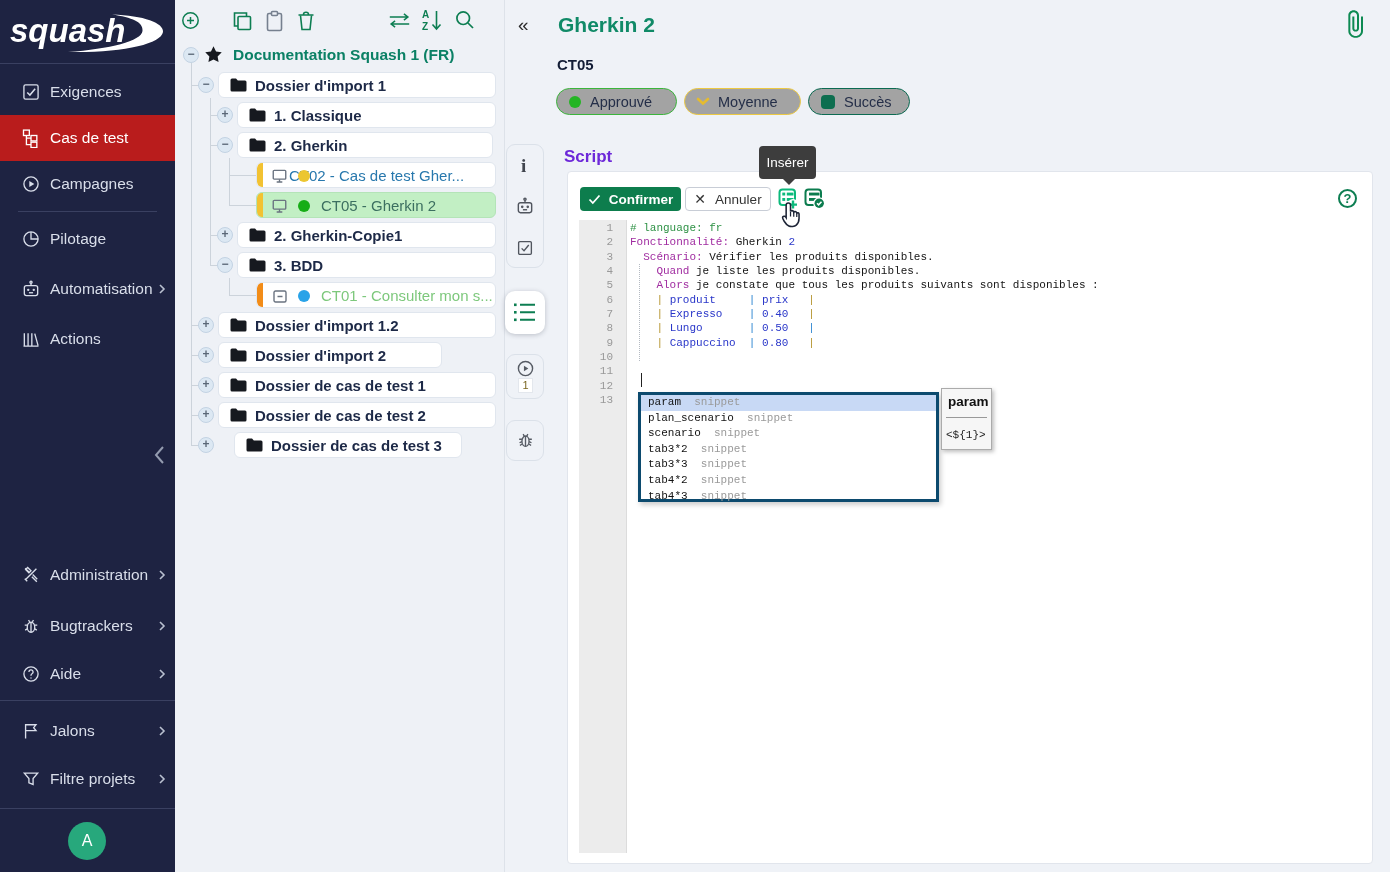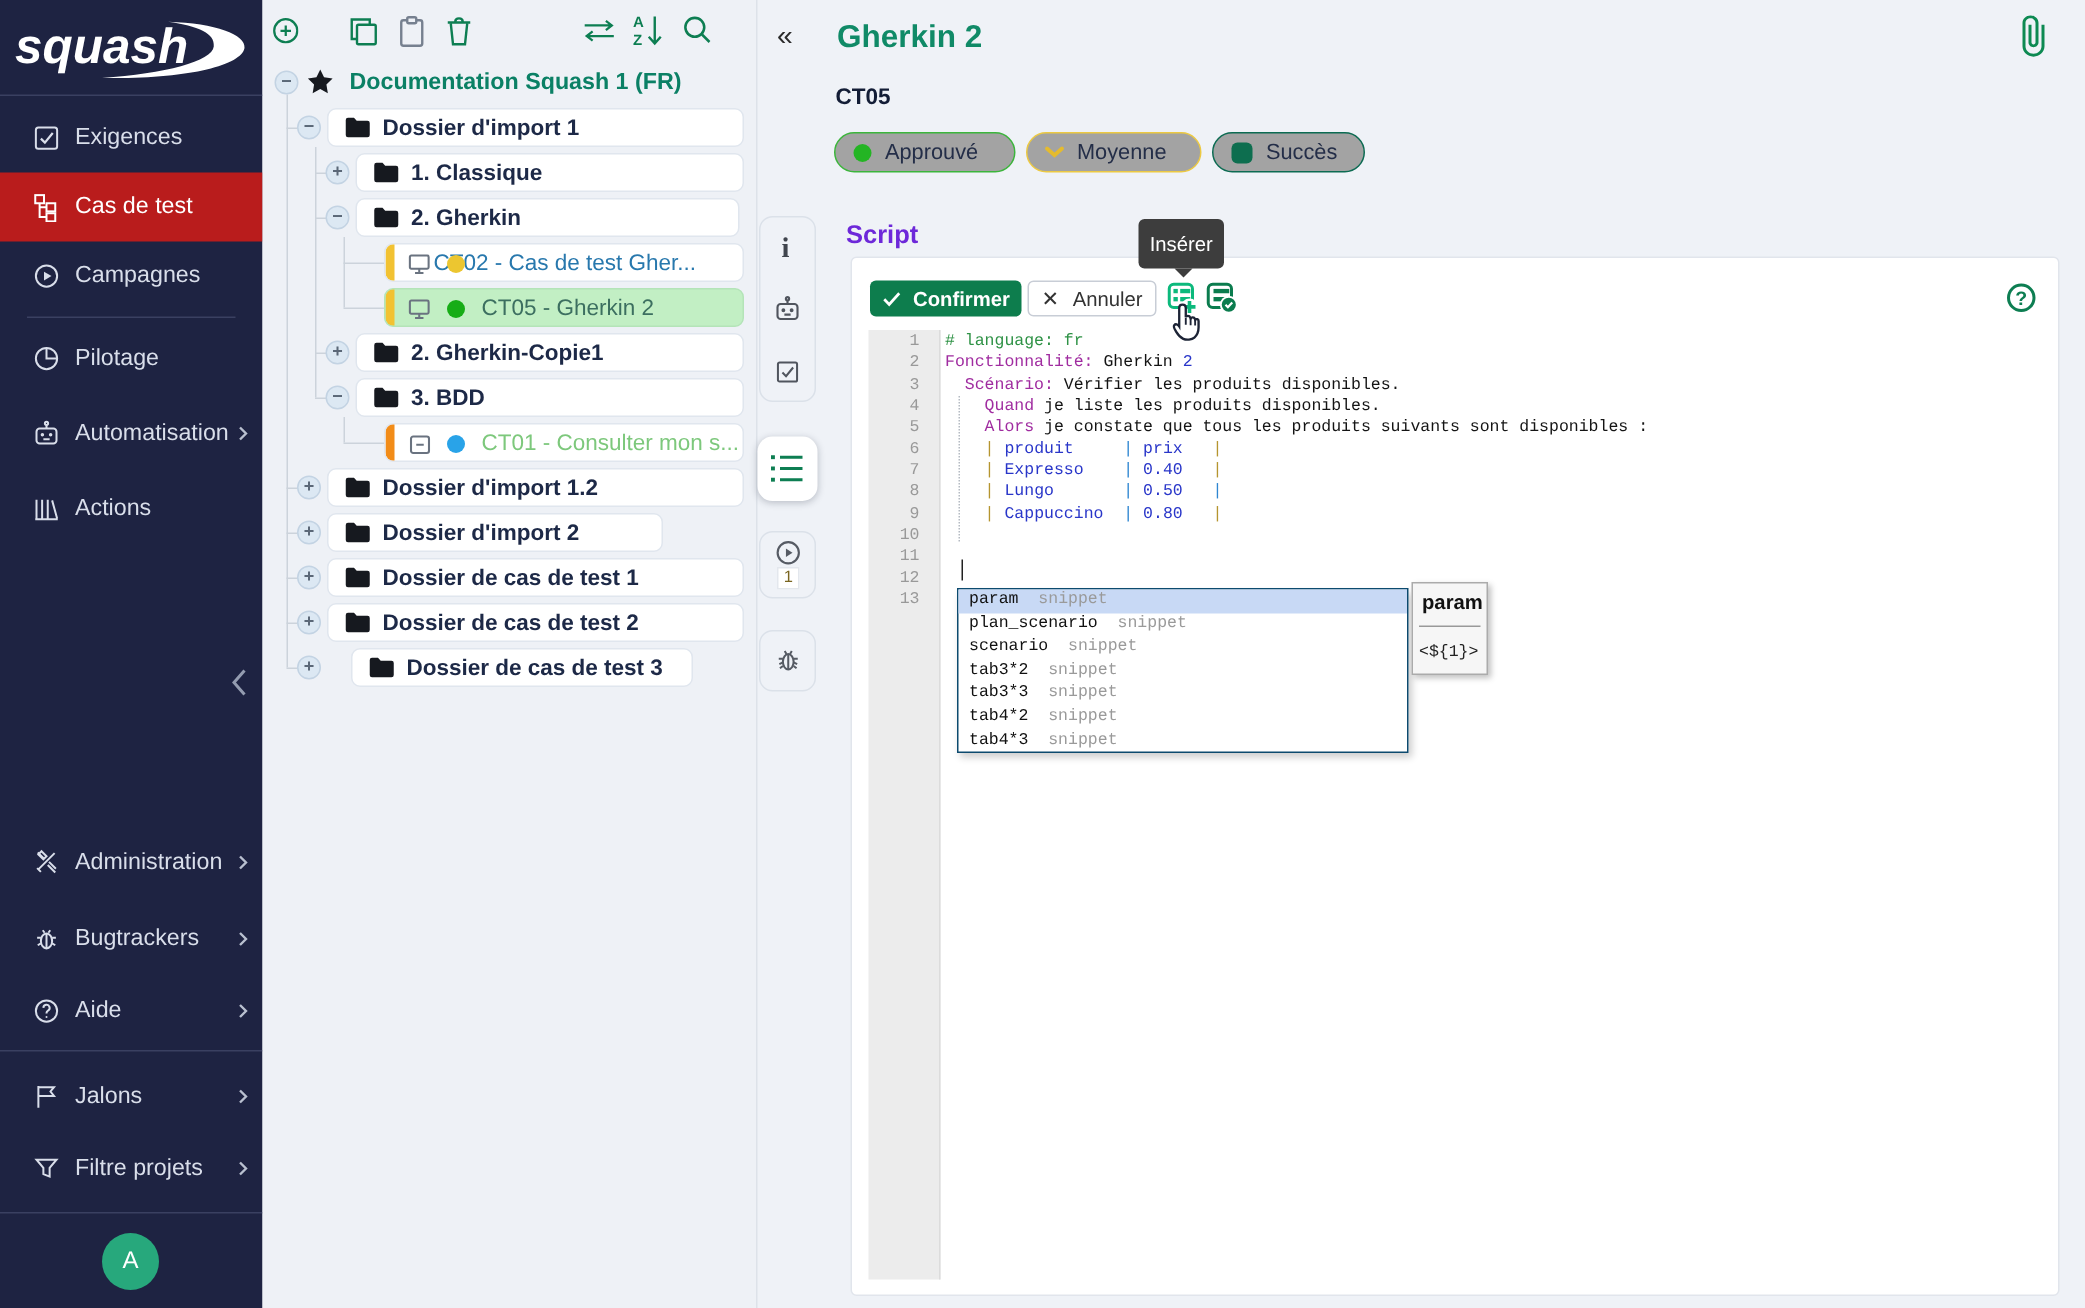--- a/index.html
+++ b/index.html
@@ -29,21 +29,21 @@
 #gutter { position:absolute; left:579px; top:220px; width:48px; height:633px; background:#ececec; border-right:1px solid #dcdcdc; }
 .lnum { position:absolute; width:34px; text-align:right; font-family:"Liberation Mono",monospace; font-size:11px; line-height:14.33px; color:#999; }
 #code { position:absolute; left:630px; top:221px; font-family:"Liberation Mono",monospace; font-size:11px; line-height:14.33px; color:#141414; }
 #code div { height:14.33px; white-space:pre; }
 .kw { color:#a02ca0; }
 .grn { color:#2f9246; }
 .blu { color:#2936c9; }
 .pipB { color:#2e86d1; }
 .pipG { color:#b5952f; }
 
-#dd { position:absolute; left:638px; top:392px; width:301px; height:110px; background:#fff; border:1px solid #0c4a6e; box-shadow:2px 3px 5px rgba(0,0,0,.2); font-family:"Liberation Mono",monospace; font-size:11px; }
+#dd { position:absolute; left:638px; top:392px; width:301px; height:110px; background:#fff; border:3px solid #0c4a6e; box-shadow:2px 3px 5px rgba(0,0,0,.2); font-family:"Liberation Mono",monospace; font-size:11px; }
 #dd .row { height:15.6px; line-height:15.6px; padding-left:7px; white-space:pre; color:#111; }
 #dd .row .sn { color:#9a9a9a; }
 #dd .row.hl { background:#c8d9f5; }
 
 #ptip { position:absolute; left:941px; top:388px; width:51px; height:62px; background:#f6f6f6; border:1px solid #ababab; box-shadow:2px 2px 4px rgba(0,0,0,.25); }
 
 #itip { position:absolute; left:759px; top:146px; width:57px; height:33px; background:#3d3d3d; border-radius:4px; color:#fff; font-size:13.5px; display:flex; align-items:center; justify-content:center; }
 #itip:after { content:""; position:absolute; left:24px; bottom:-6px; border-left:6px solid transparent; border-right:6px solid transparent; border-top:6px solid #3d3d3d; }
 </style>
 </head>

